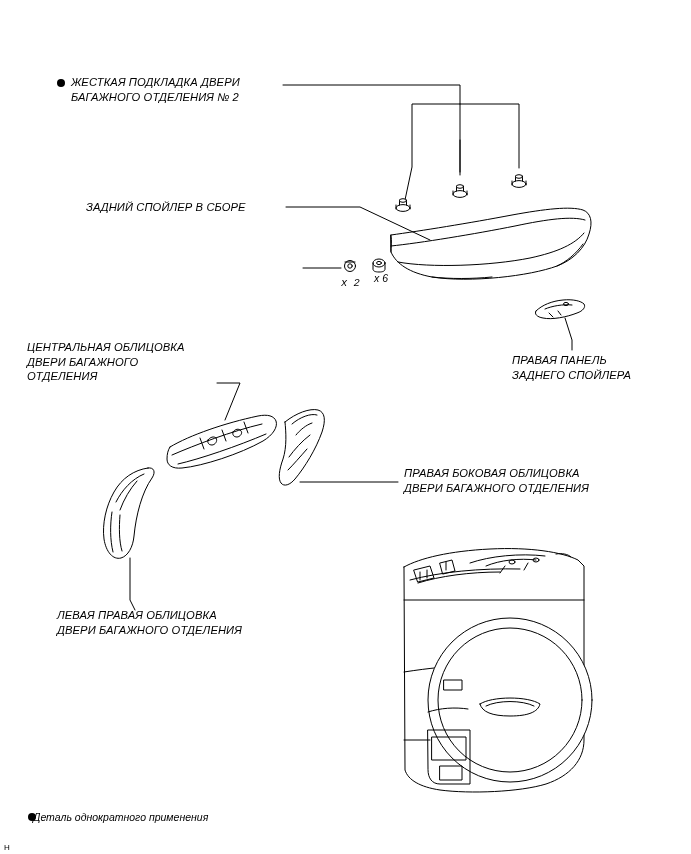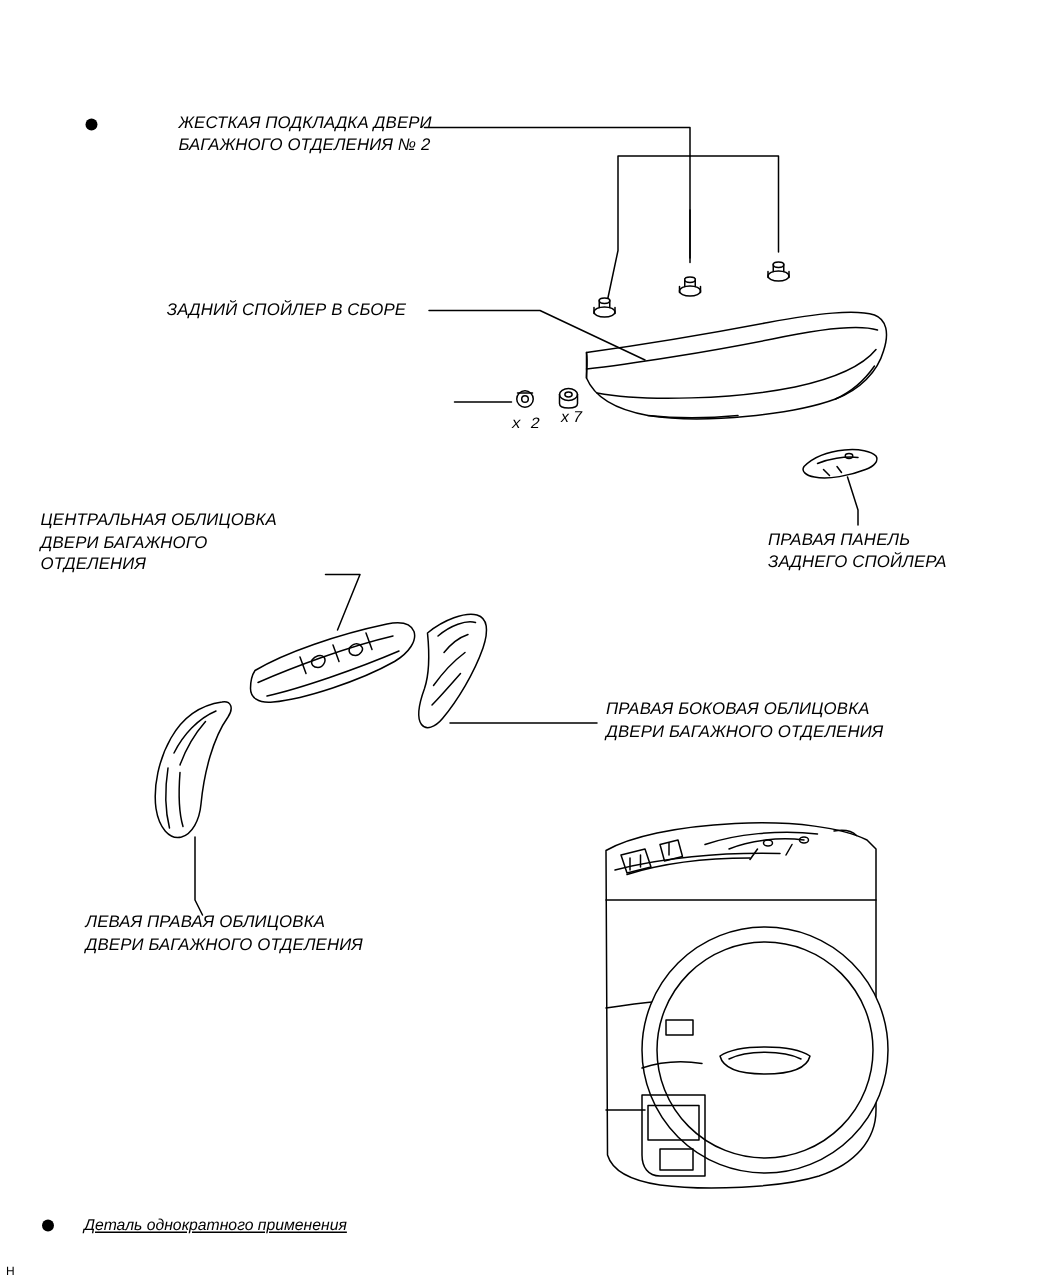--- a/index.html
+++ b/index.html
@@ -229,40 +229,40 @@
         <path d="M440,766 L462,766 L462,780 L440,780 Z"></path>
         <path d="M428,712 C 440,708 455,707 468,709"></path>
 
         <path d="M444,680 L462,680 L462,690 L444,690 Z"></path>
       </g>
 
     </g>
   </svg>
 
   <div class="bullet" style="left:57px; top:79px;"></div>
-  <div class="label" style="left:71px; top:75px; width:230px;margin-left:48px;">ЖЕСТКАЯ ПОДКЛАДКА ДВЕРИ
+  <div class="label" style="left:71px; top:75px; width:230px;">ЖЕСТКАЯ ПОДКЛАДКА ДВЕРИ
 БАГАЖНОГО ОТДЕЛЕНИЯ № 2</div>
 
-  <div class="label" style="left:86px; top:200px; width:210px; text-align:center;">ЗАДНИЙ СПОЙЛЕР В СБОРЕ</div>
+  <div class="label" style="left:86px; top:200px; width:210px; text-align:left;">ЗАДНИЙ СПОЙЛЕР В СБОРЕ</div>
 
 
   <div class="qty" style="left:341px; top:277px;font-family:Liberation Mono, monospace;">x 2</div>
-  <div class="qty" style="left:374px; top:272px;">x 7</div>
+  <div class="qty" style="left:374px; top:272px;">x 6</div>
 
   <div class="label" style="left:27px; top:340px; width:195px;">ЦЕНТРАЛЬНАЯ ОБЛИЦОВКА
 ДВЕРИ БАГАЖНОГО
 ОТДЕЛЕНИЯ</div>
 
   <div class="label" style="left:512px; top:353px; width:170px;">ПРАВАЯ ПАНЕЛЬ
 ЗАДНЕГО СПОЙЛЕРА</div>
 
   <div class="label" style="left:404px; top:448px; width:240px;margin-top:18px;">ПРАВАЯ БОКОВАЯ ОБЛИЦОВКА
 ДВЕРИ БАГАЖНОГО ОТДЕЛЕНИЯ</div>
 
   <div class="label" style="left:57px; top:608px; width:240px;">ЛЕВАЯ ПРАВАЯ ОБЛИЦОВКА
 ДВЕРИ БАГАЖНОГО ОТДЕЛЕНИЯ</div>
 
   <div class="bullet" style="left:28px; top:813px;"></div>
-  <div class="footnote" style="left:56px; top:811px;text-decoration:underline;">Деталь однократного применения</div>
+  <div class="footnote" style="left:33px; top:811px;">Деталь однократного применения</div>
 
   <div class="corner-mark" style="left:4px; top:843px;">H</div>
 
 </div>
 
 </body></html>

